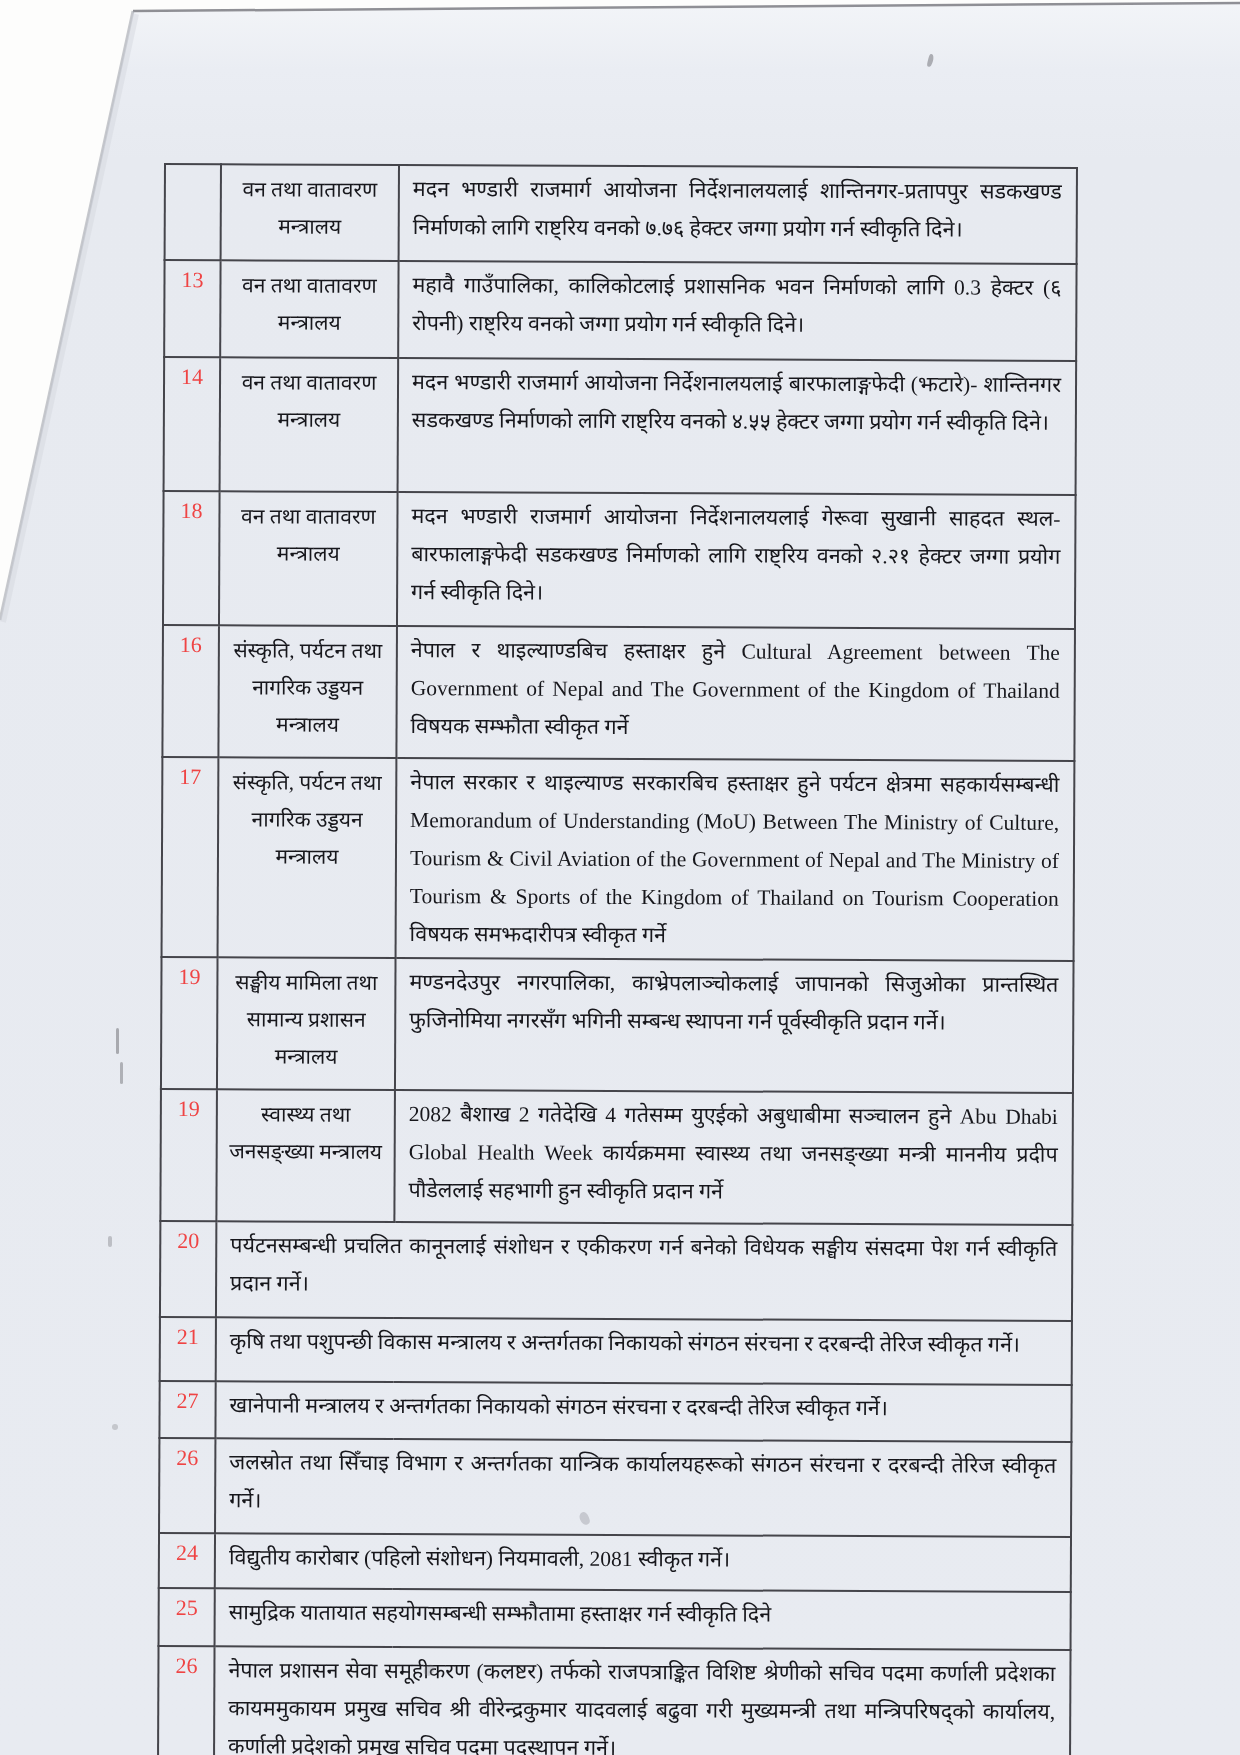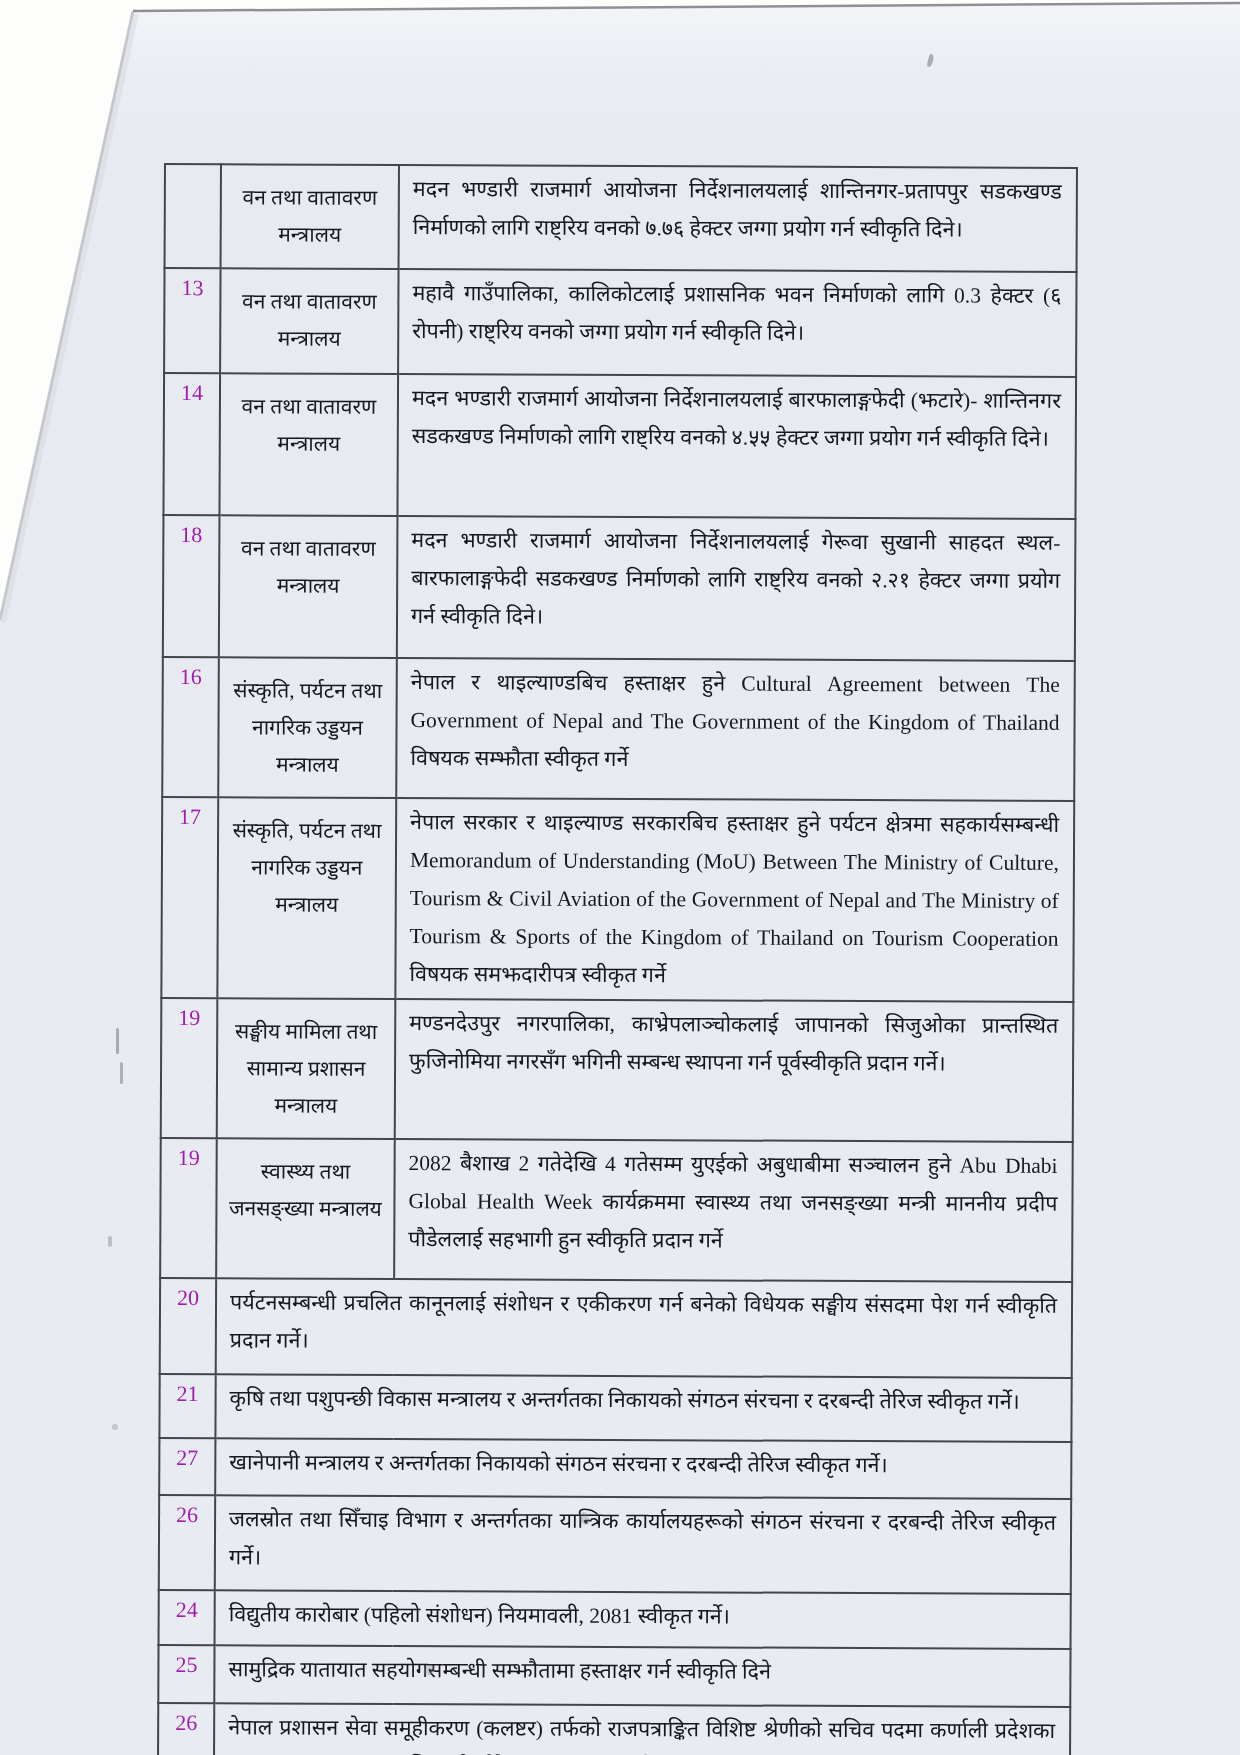--- a/index.html
+++ b/index.html
@@ -23,25 +23,25 @@
     transform:rotate(0.25deg);transform-origin:top left;
   }
   table.decisions td{
     border:2px solid #45454b;
     vertical-align:top;
     background:transparent;
   }
   col.no{width:56px;} col.min{width:178px;}
   td.c-no{
     text-align:center;padding-top:4px;
-    font-size:22px;line-height:30px;color:#a21caf;
+    font-size:22px;line-height:30px;color:#ef4444;
     font-family:"Liberation Serif","DejaVu Serif",serif;
   }
   td.c-min{
-    text-align:center;padding:14px 10px 4px;
+    text-align:center;padding:6px 10px 4px;
     font-size:21px;line-height:37px;
   }
   td.c-desc{
     text-align:justify;padding:4px 14px 4px 13px;
     font-size:21.5px;line-height:38px;
   }
   tr.r0 td{height:84px;} tr.r1 td{height:85px;} tr.r2 td{height:122px;}
   tr.r3 td{height:122px;} tr.r4 td{height:120px;} tr.r5 td{height:181px;}
   tr.r6 td{height:120px;} tr.r7 td{height:120px;} tr.r8 td{height:86px;}
   tr.r9 td{height:54px;} tr.r10 td{height:47px;} tr.r11 td{height:85px;}

